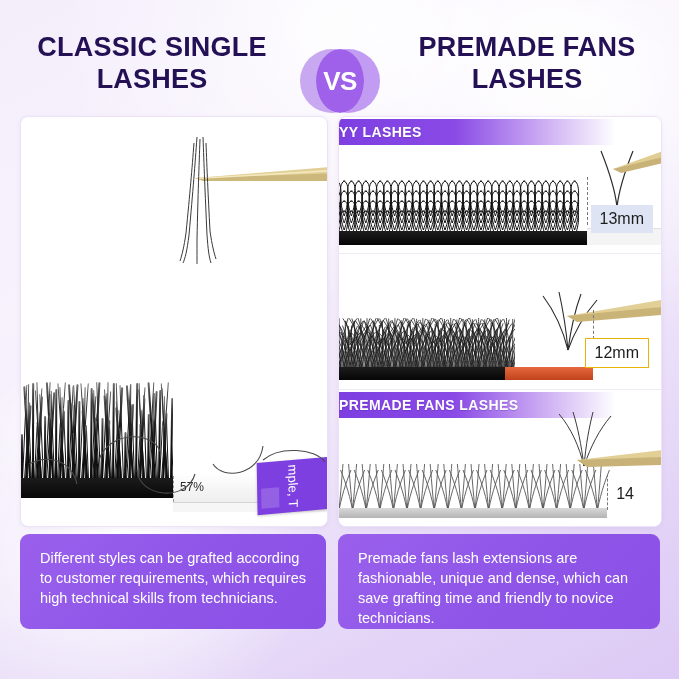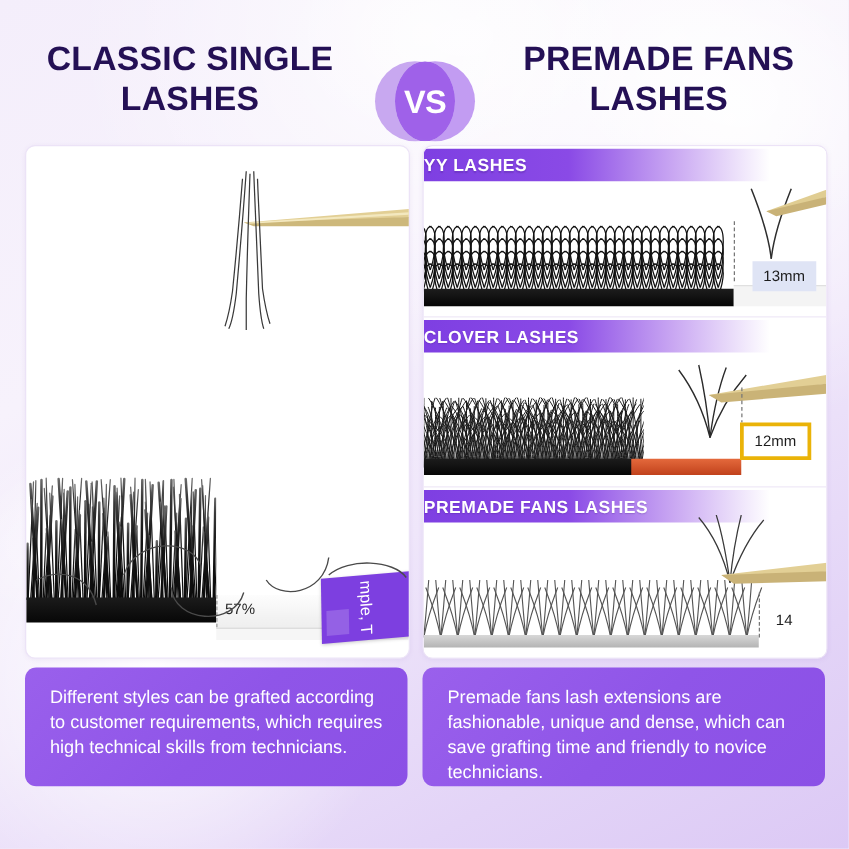--- a/index.html
+++ b/index.html
@@ -116,25 +116,25 @@
   .banner{
     position:absolute;left:0;top:2px;width:322px;height:26px;
     background:linear-gradient(to right,#7e3fe2 0%,#8a4ae6 36%,#c9a7f2 62%,#ffffff 86%,#ffffff 100%);
     display:flex;align-items:center;
   }
   .banner .btxt{
     color:#ffffff;font-weight:bold;font-size:14px;letter-spacing:.4px;
     white-space:nowrap;text-shadow:0 1px 1px rgba(60,20,120,.25);
   }
   .meas{
-    position:absolute;font-size:12px;color:#1d1d1d;
+    position:absolute;font-size:16px;color:#1d1d1d;
     padding:5px 9px;white-space:nowrap;margin-left:45px;
   }
   .meas.blue{background:#dfe4f5;}
-  .meas.plain{background:#ffffff;border:3px solid #eab308;}
+  .meas.plain{background:#ffffff;border:1px solid #eab308;}
   .meas.bare{background:transparent;}
   .dashline{position:absolute;border-left:1px dashed #777;}
 
   
   .cap{
     position:absolute;top:534px;border-radius:9px;
     background:linear-gradient(135deg,#9a60ec 0%,#8f55e8 52%,#8b50e6 100%);
     color:#ffffff;font-size:14.5px;line-height:1.37;
     padding:15px 17px 14px 20px;box-sizing:border-box;
   }
@@ -614,23 +614,20 @@
       </svg>
       <svg style="position:absolute;left:274px;top:32px;width:50px;height:30px;" viewBox="0 0 50 30">
         <path d="M0,20 L50,2 L50,8 L6,22 Z" fill="#e0cd92"></path>
         <path d="M0,20 L50,8 L50,14 L8,24 Z" fill="#c9b277"></path>
       </svg>
       <div class="dashline" style="left:248px;top:60px;height:48px;"></div>
       <div class="meas blue" style="right:8px;bottom:20px;">13mm</div>
     </div>
 
     <div class="sect s-2">
-      <div class="banner">
-        <span class="btxt">CLOVER LASHES</span>
-      </div>
       <svg style="position:absolute;left:-4px;top:30px;width:180px;height:94px;" viewBox="0 0 180 94" id="cloverTray">
           <g fill="none" stroke="#1a1a1a" stroke-width="0.8">
             <path d="M1,90 C-3,73 -11,61.1 -17,56"></path>
             <path d="M1,90 C-1,73 -5,61.1 -8,56"></path>
             <path d="M1,90 C1,73 1,61.1 1,56"></path>
             <path d="M1,90 C3,73 7,61.1 10,56"></path>
             <path d="M1,90 C5,73 13,61.1 19,56"></path>
             <path d="M4.1,90 C0.09999999999999964,62.16005297012694 -7.9,42.672090049215804 -13.9,34.32010594025388"></path>
             <path d="M4.1,90 C2.0999999999999996,62.16005297012694 -1.9000000000000004,42.672090049215804 -4.9,34.32010594025388"></path>
             <path d="M4.1,90 C4.1,62.16005297012694 4.1,42.672090049215804 4.1,34.32010594025388"></path>

